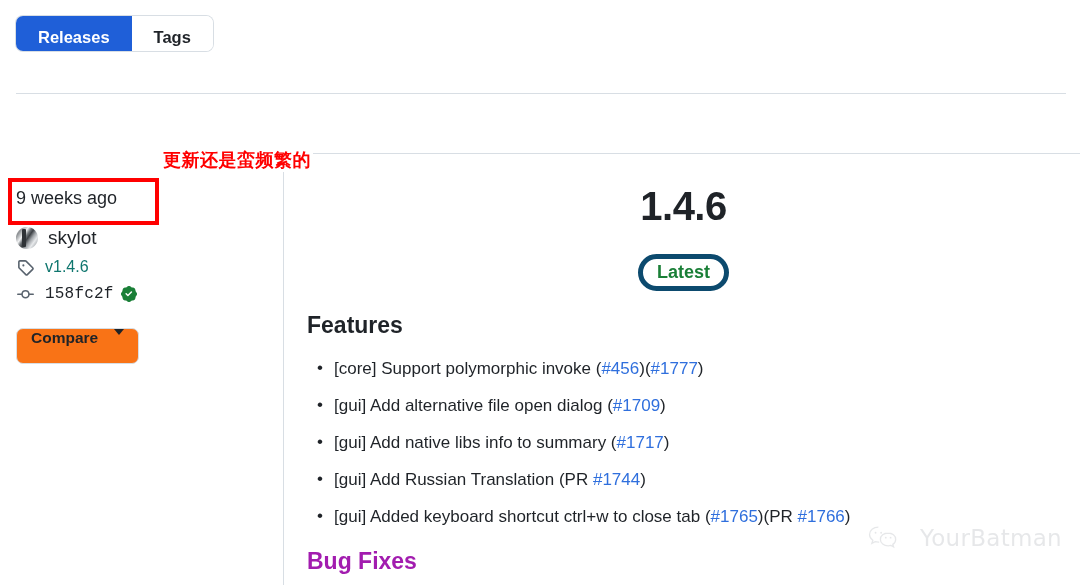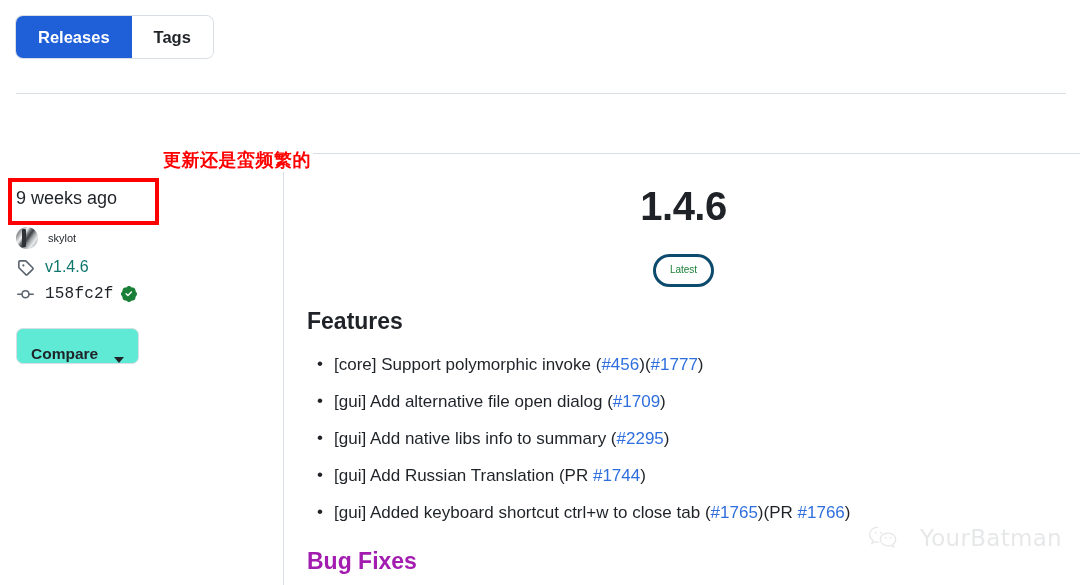--- a/index.html
+++ b/index.html
@@ -23,21 +23,21 @@
     left: 16px;
     top: 16px;
     display: flex;
     border-radius: 7px;
     overflow: hidden;
     box-shadow: 0 0 0 1px #d8dee4;
     background: #ffffff;
   }
   .tab {
     padding: 0 22px;
-    height: 42px;
+    height: 35px;
     line-height: 42px;
     font-size: 16.5px;
     font-weight: bold;
     color: #1f2328;
     background: #ffffff;
     user-select: none;
     white-space: nowrap;
   }
   .tab.active {
     background: #1f5fd8;
@@ -133,21 +133,21 @@
     content: "";
     position: absolute;
     left: 6px;
     top: 2px;
     width: 4px;
     height: 18px;
     background: #2f3337;
     border-radius: 1px;
   }
   .meta-author {
-    font-size: 11px;
+    font-size: 19px;
     color: #1f2328;
   }
   .meta-icon {
     width: 18px;
     height: 18px;
     margin-right: 11px;
     flex: none;
     display: flex;
     align-items: center;
     justify-content: center;
@@ -165,27 +165,27 @@
   }
   .verified {
     margin-left: 7px;
     display: flex;
     align-items: center;
     color: #1a7f37;
   }
   .compare-btn {
     margin-top: 16px;
     display: inline-flex;
-    align-items: flex-end;
+    align-items: flex-start;
     gap: 16px;
     height: 36px;
     padding: 0 14px;
     border: 1px solid #d8dee4;
     border-radius: 7px;
-    background: #5eead4;
+    background: #f97316;
     font-size: 15.5px;
     font-weight: bold;
     color: #1f2328;
     box-sizing: border-box;
   }
   .caret {
     width: 0;
     height: 0;
     border-left: 5px solid transparent;
     border-right: 5px solid transparent;
@@ -207,24 +207,24 @@
     flex-direction: column;
   }
   .release-version {
     font-size: 40px;
     font-weight: bold;
     letter-spacing: -0.5px;
     color: #1f2328;
     line-height: 48px;
   }
   .latest-badge {
-    border: 3px solid #0c4a6e;
+    border: 5px solid #0c4a6e;
     color: #1a7f37;
-    font-size: 10px;
-    font-weight: normal;
+    font-size: 18px;
+    font-weight: bold;
     border-radius: 999px;
     padding: 4px 14px 5px;
     line-height: 18px;
     white-space: nowrap;
   }
   .section-heading {
     font-size: 23px;
     font-weight: bold;
     color: #1f2328;
     margin-top: 19px;
@@ -346,21 +346,21 @@
   <div class="release-title-row">
     <div class="release-version">1.4.6</div>
     <div class="latest-badge">Latest</div>
   </div>
 
   <div class="section-heading">Features</div>
 
   <ul class="changes">
       <li><span>[core] Support polymorphic invoke (</span><a class="issue" href="#">#456</a><span>)(</span><a class="issue" href="#">#1777</a><span>)</span></li>
       <li><span>[gui] Add alternative file open dialog (</span><a class="issue" href="#">#1709</a><span>)</span></li>
-      <li><span>[gui] Add native libs info to summary (</span><a class="issue" href="#">#2295</a><span>)</span></li>
+      <li><span>[gui] Add native libs info to summary (</span><a class="issue" href="#">#1717</a><span>)</span></li>
       <li><span>[gui] Add Russian Translation (PR </span><a class="issue" href="#">#1744</a><span>)</span></li>
       <li><span>[gui] Added keyboard shortcut ctrl+w to close tab (</span><a class="issue" href="#">#1765</a><span>)(PR </span><a class="issue" href="#">#1766</a><span>)</span></li>
     </ul>
 </div>
 
 <div class="bugfix-heading">Bug Fixes</div>
 
 <div class="watermark">
   <span class="wechat-icon">
     <svg width="30" height="26" viewBox="0 0 32 28" fill="none" stroke="currentColor" stroke-width="1.4" aria-hidden="true">

